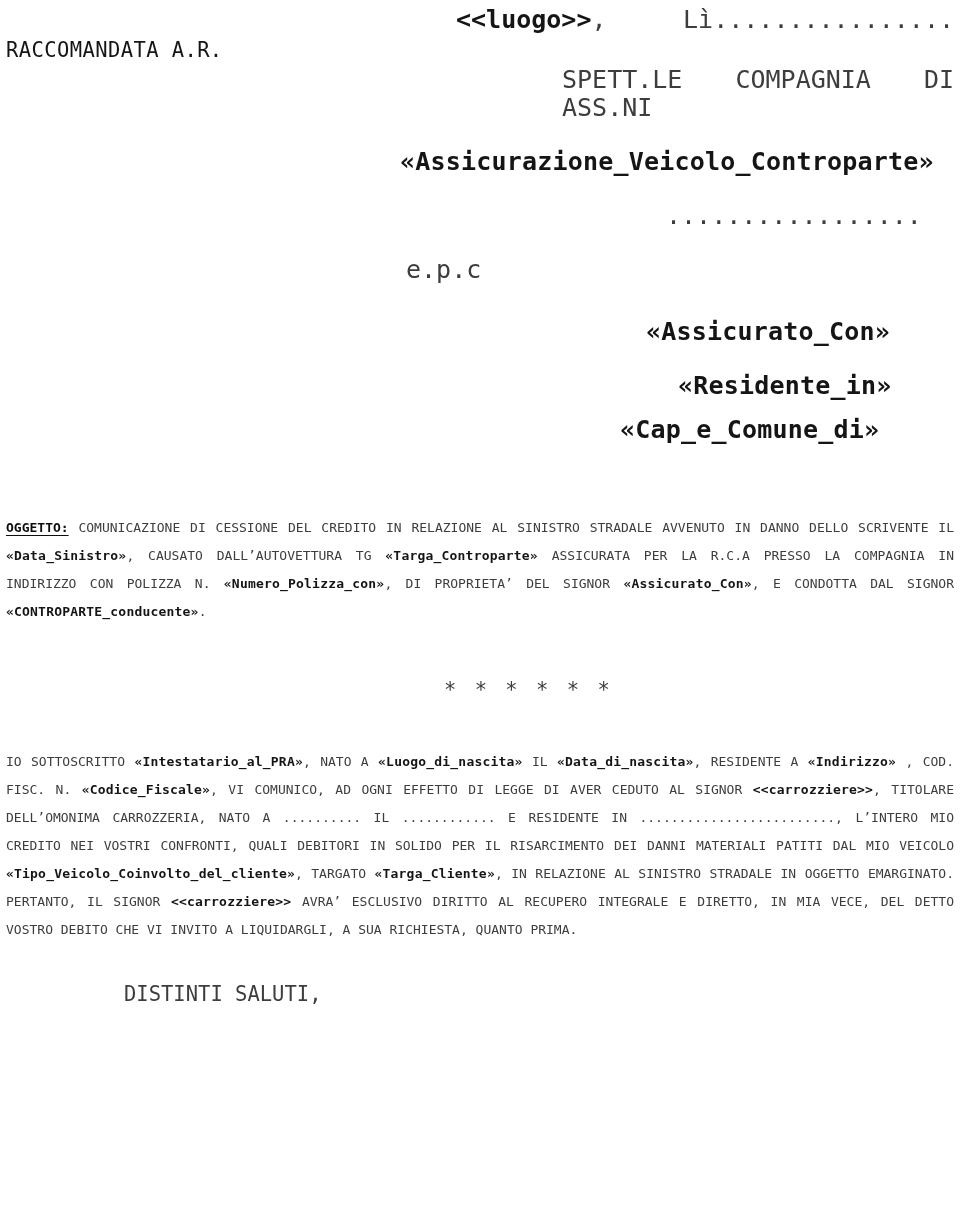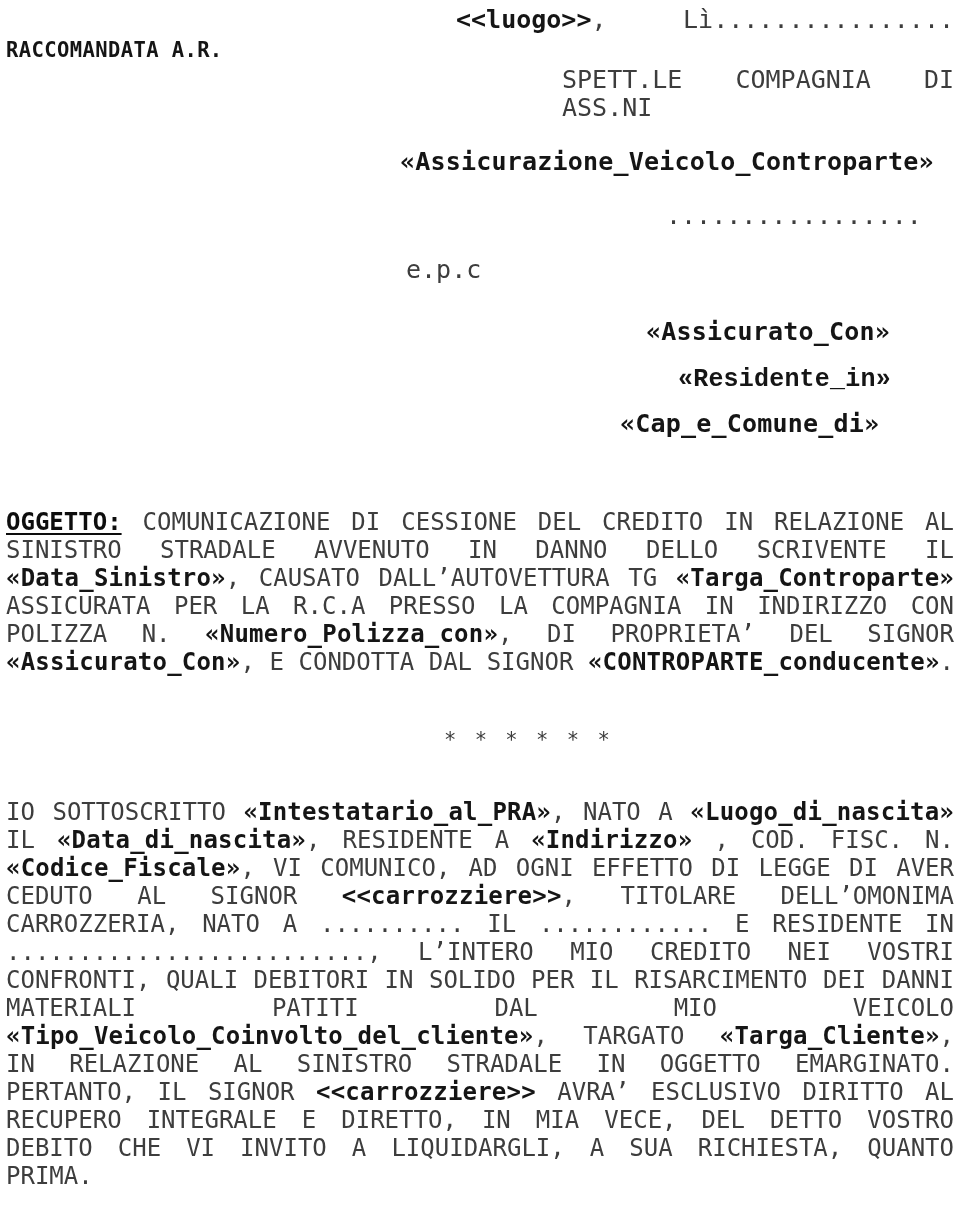--- a/index.html
+++ b/index.html
@@ -38,21 +38,21 @@
   }
 
   .line-luogo {
     margin-top: 6px;
     padding-left: 450px;
   }
   .raccomandata {
     position: absolute;
     left: 6px;
     top: 30px;
-    font-weight: bold;
+    font-weight: normal;
     font-size: 20.5px;
     line-height: 28px;
     letter-spacing: 0.4px;
     color: #151515;
   }
 
   .spett {
     margin-top: 32px;
     padding-left: 556px;
   }
@@ -74,43 +74,42 @@
   }
 
   .assicurato {
     margin-top: 34px;
     padding-left: 640px;
     font-weight: bold;
     color: #151515;
     letter-spacing: 0.2px;
   }
   .residente {
-    margin-top: 20px;
+    margin-top: 26px;
     padding-left: 672px;
     font-weight: bold;
     color: #151515;
     letter-spacing: 0.2px;
-    font-family: Liberation Mono, monospace;
   }
   .capcomune {
     margin-top: 16px;
     padding-left: 614px;
     font-weight: bold;
     color: #151515;
     letter-spacing: 0.2px;
   }
 
   
   .body-block {
     margin-top: 70px;
   }
   .para {
     text-align: justify;
     text-align-last: left;
-    font-size: 24px;
+    font-size: 13px;
     line-height: 28px;
     word-spacing: 0px;
     hyphens: none;
   }
   .para.fulljust {
     text-align-last: justify;
   }
   .u-oggetto {
     font-weight: bold;
     color: #0d0d0d;

